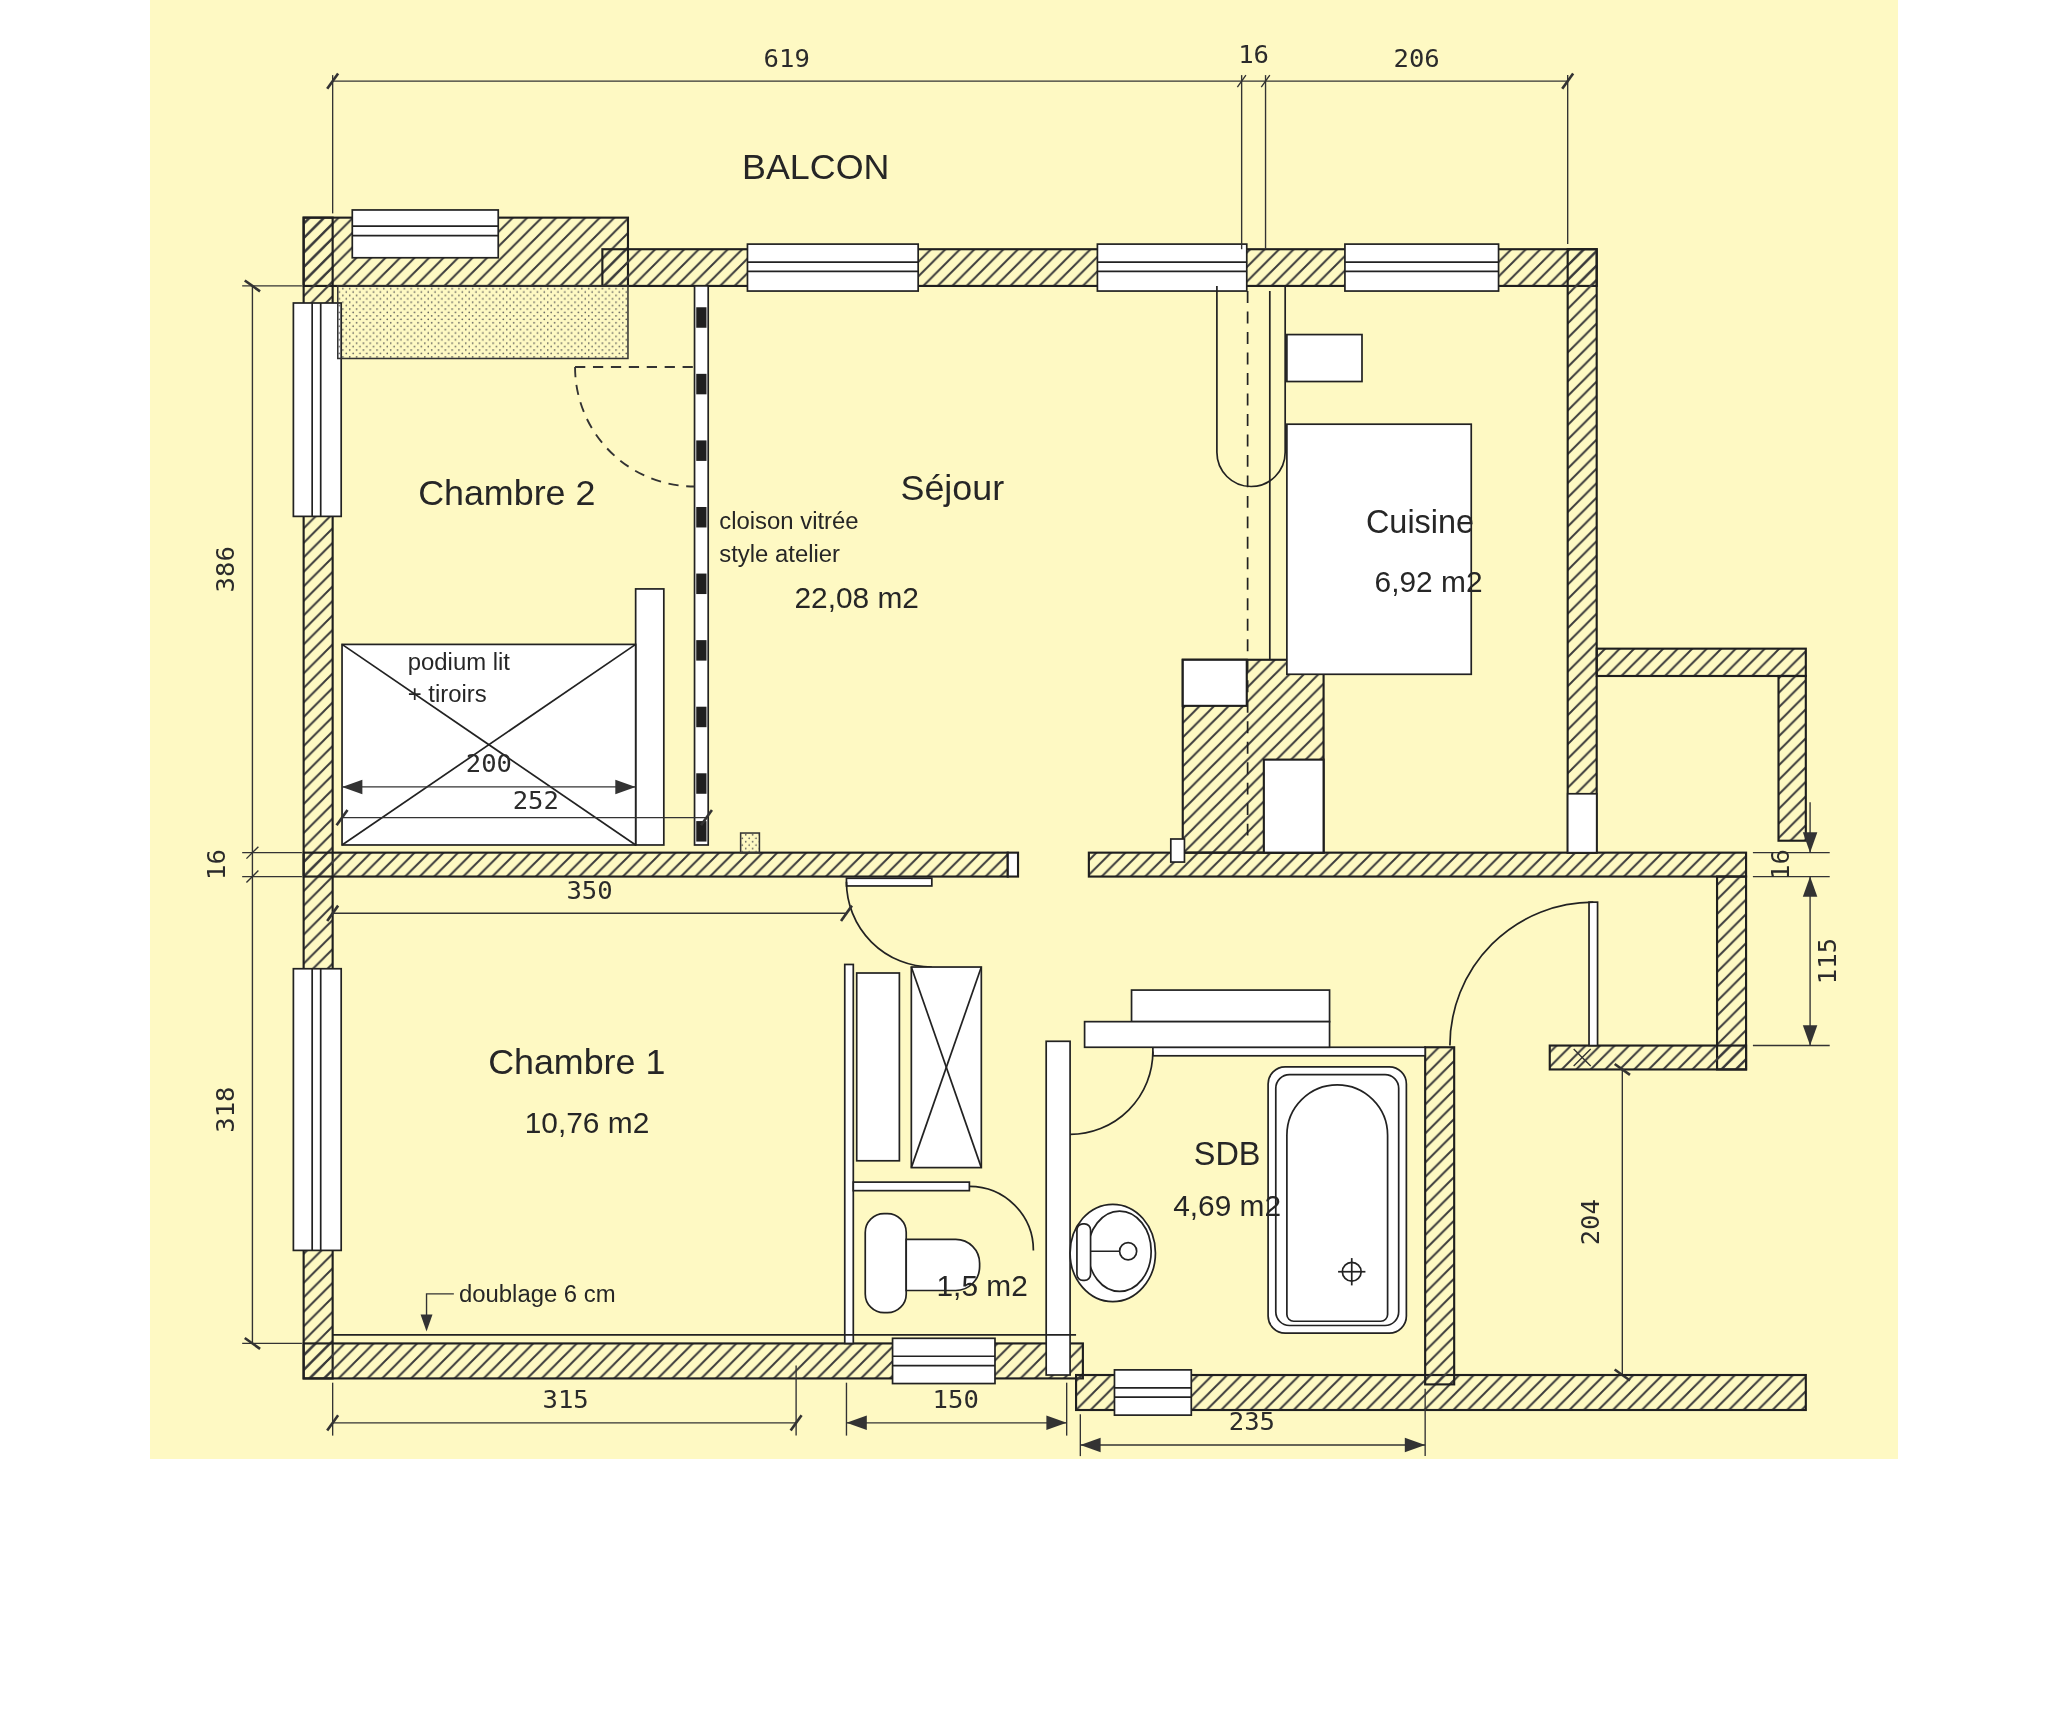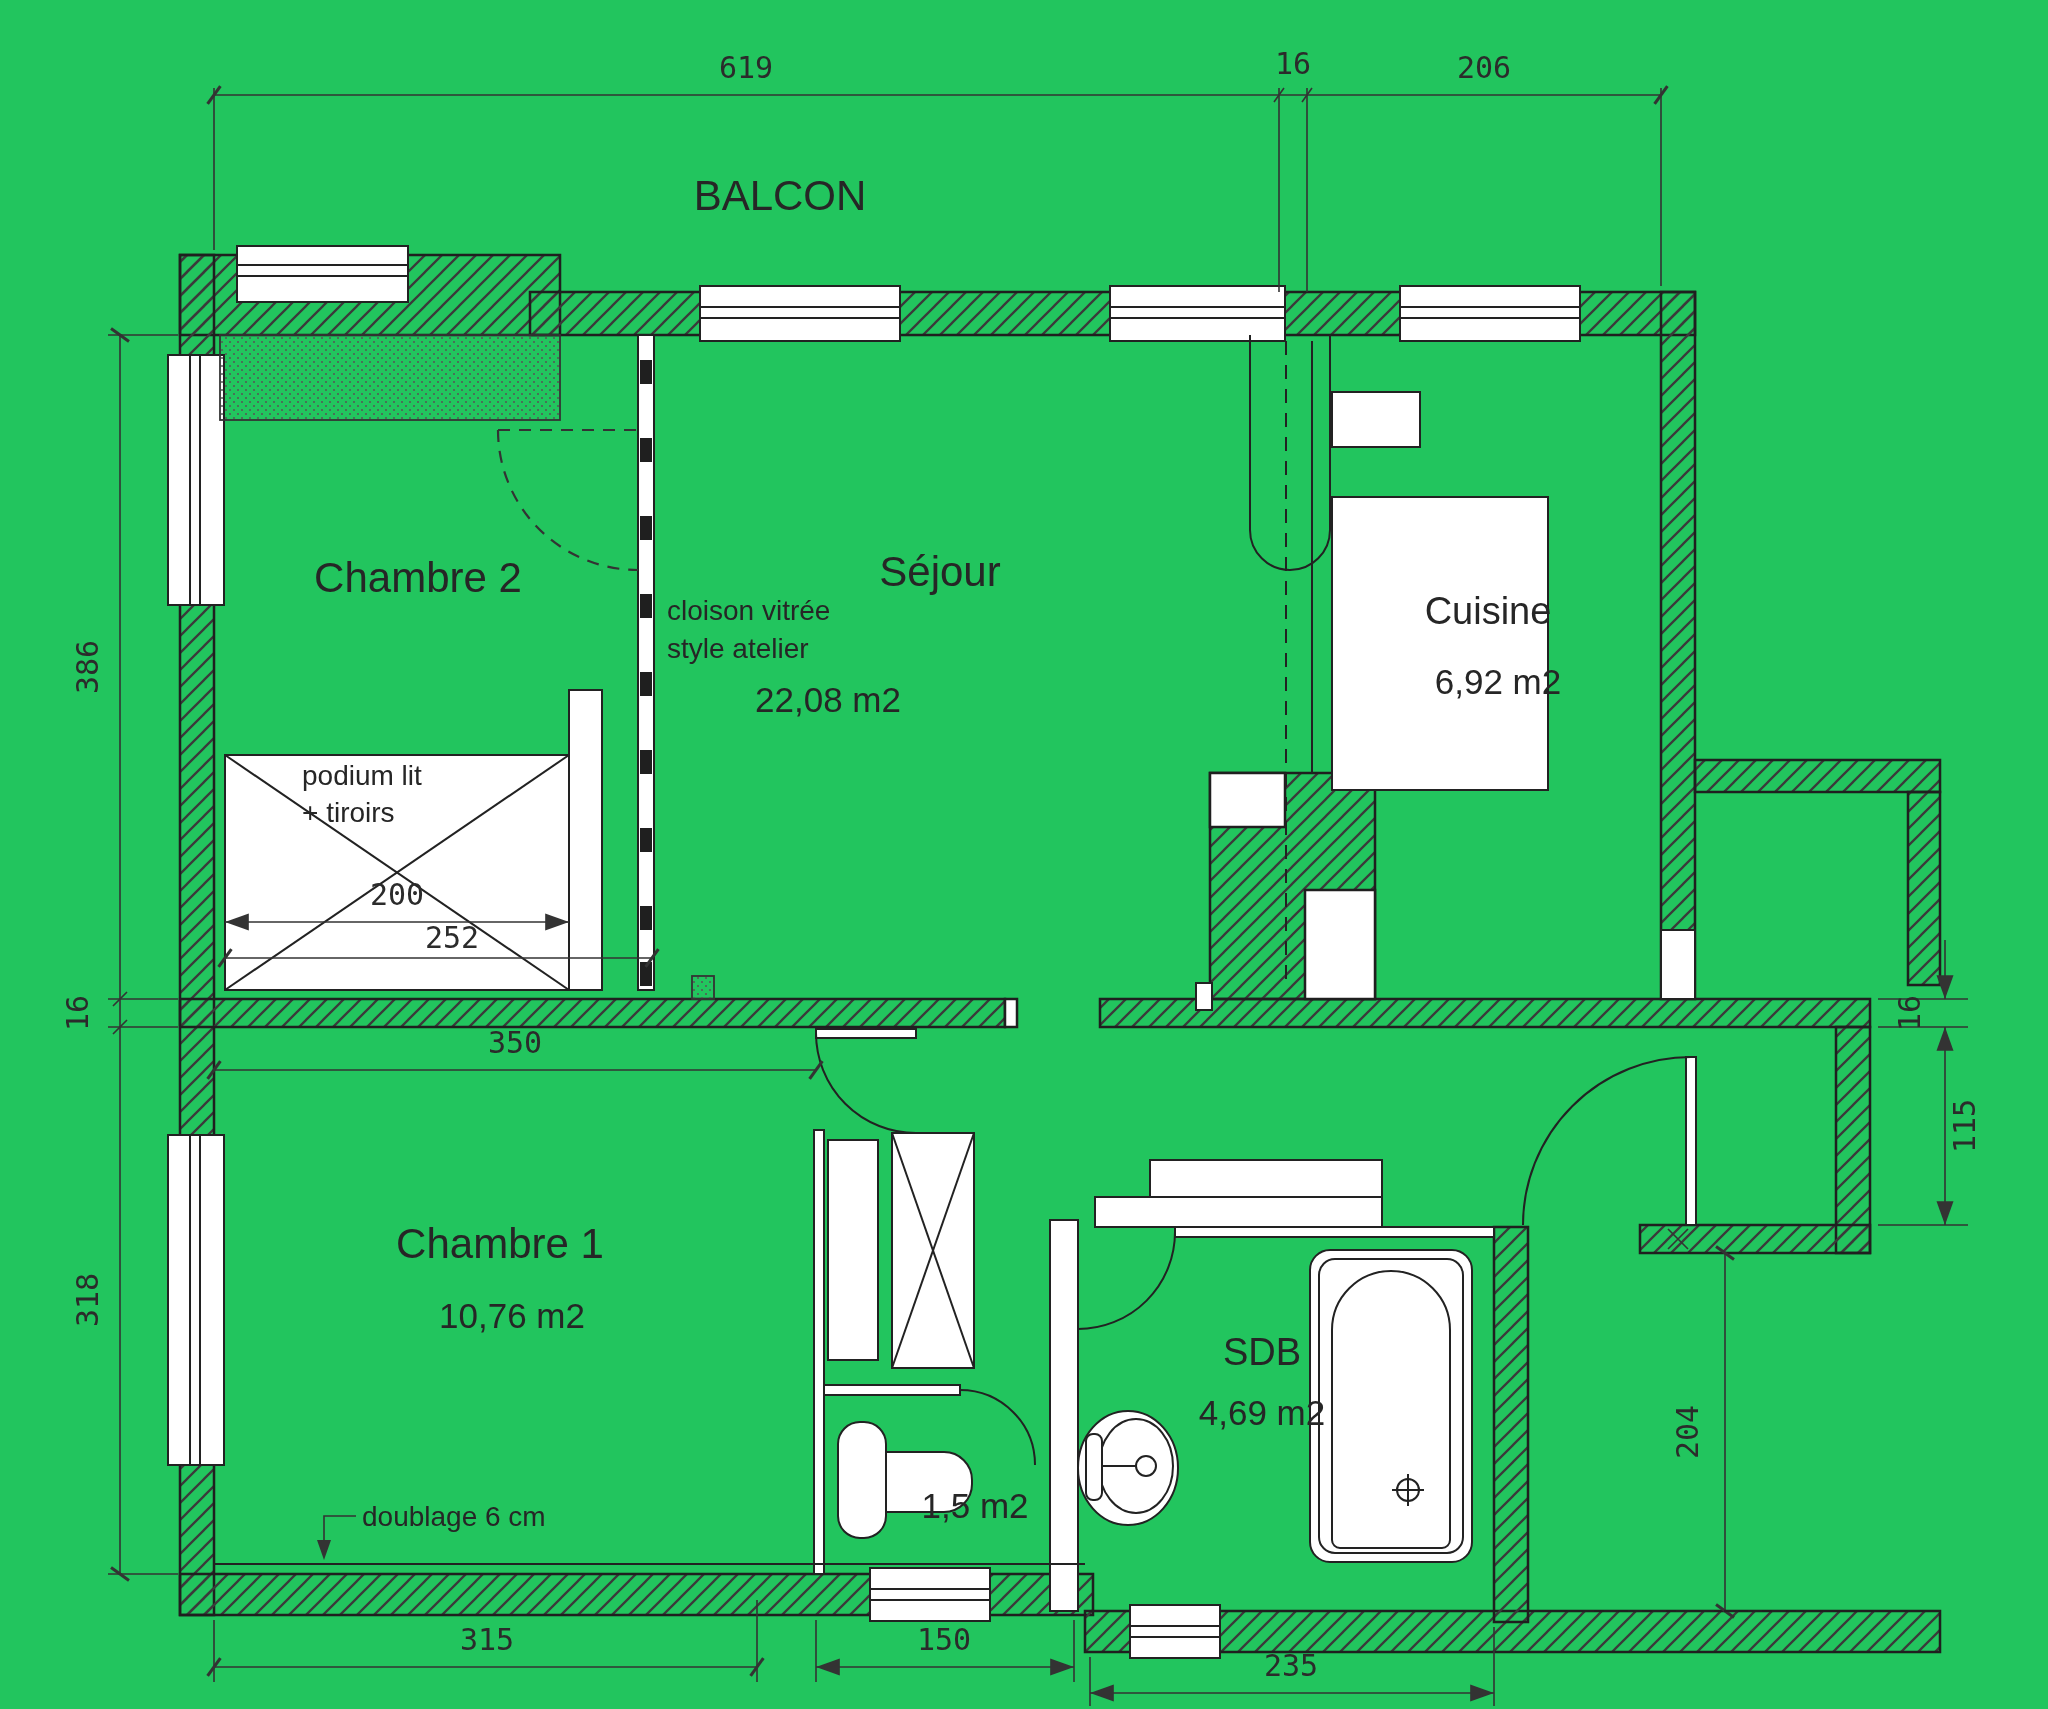--- a/index.html
+++ b/index.html
@@ -1,16 +1,16 @@
 <!DOCTYPE html>
 <html><head>
 <meta charset="utf-8">
 <style>
   html,body{margin:0;padding:0;background:#ffffff;}
-  .sheet{width:2048px;max-width:100%;margin:0 auto;background:#22c55e;}
+  .sheet{width:1748px;max-width:100%;margin:0 auto;background:#fef9c3;}
   svg{display:block;width:100%;height:auto;}
   text{fill:#262626;}
   .room-label{font-family:"Liberation Sans",sans-serif;font-size:42px;}
   .room-label-sm{font-family:"Liberation Sans",sans-serif;font-size:38px;}
   .area-label{font-family:"Liberation Sans",sans-serif;font-size:35px;}
   .note-label{font-family:"Liberation Sans",sans-serif;font-size:28px;}
   .dim-label{font-family:"DejaVu Sans Mono",monospace;font-size:30px;fill:#2b2b2b;}
   .wall{fill:url(#hatch);stroke:#1f1f1f;stroke-width:2.5;}
   .wallwhite{fill:#fff;stroke:#1f1f1f;stroke-width:2.5;}
   .thin{fill:none;stroke:#222;stroke-width:2;}

